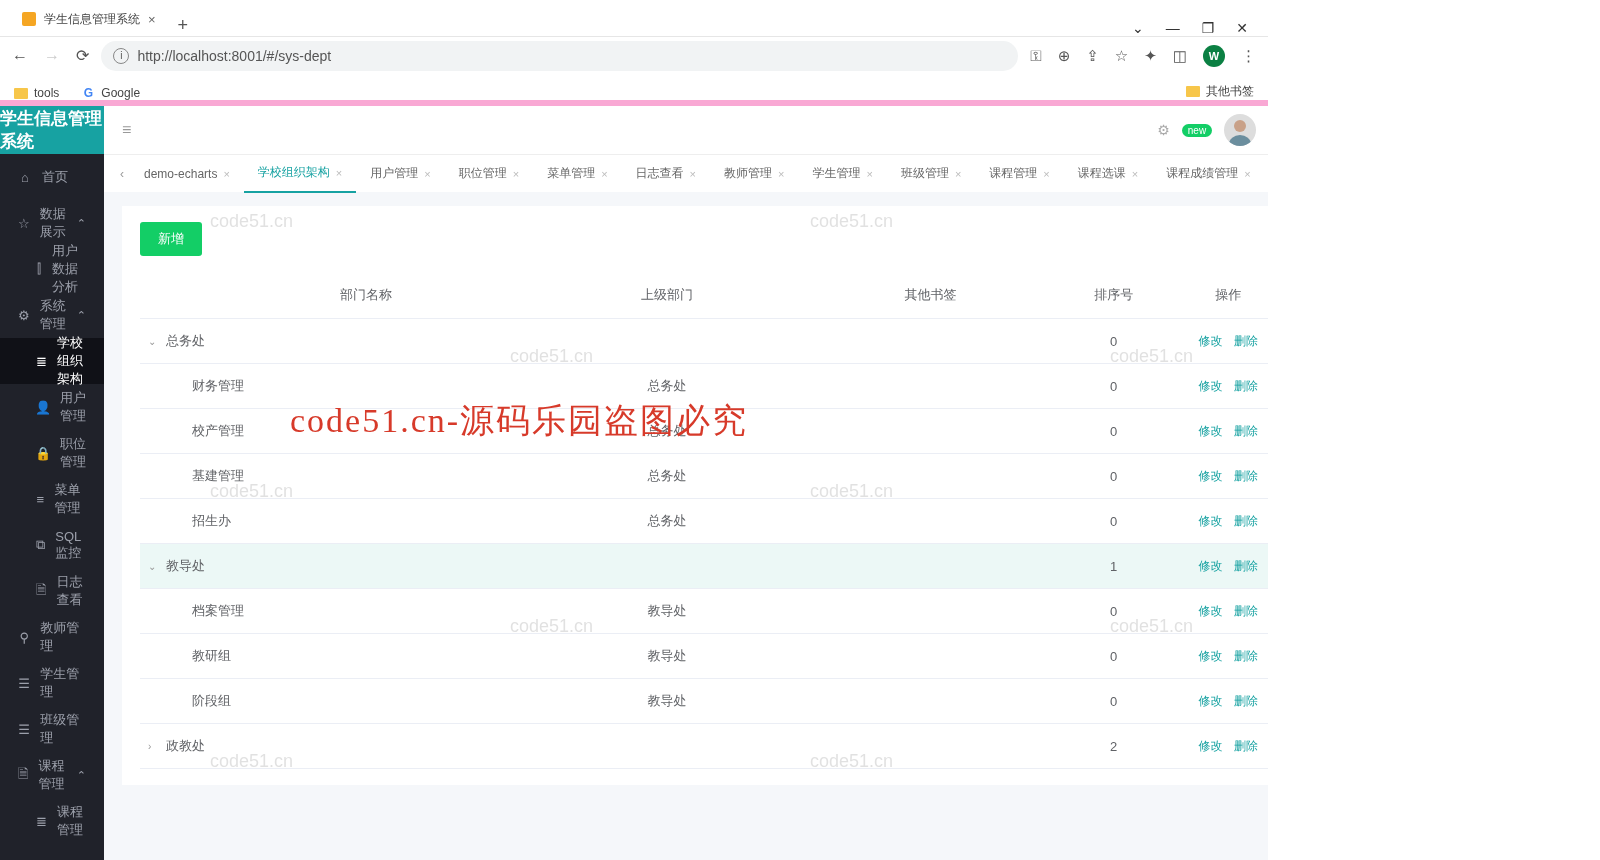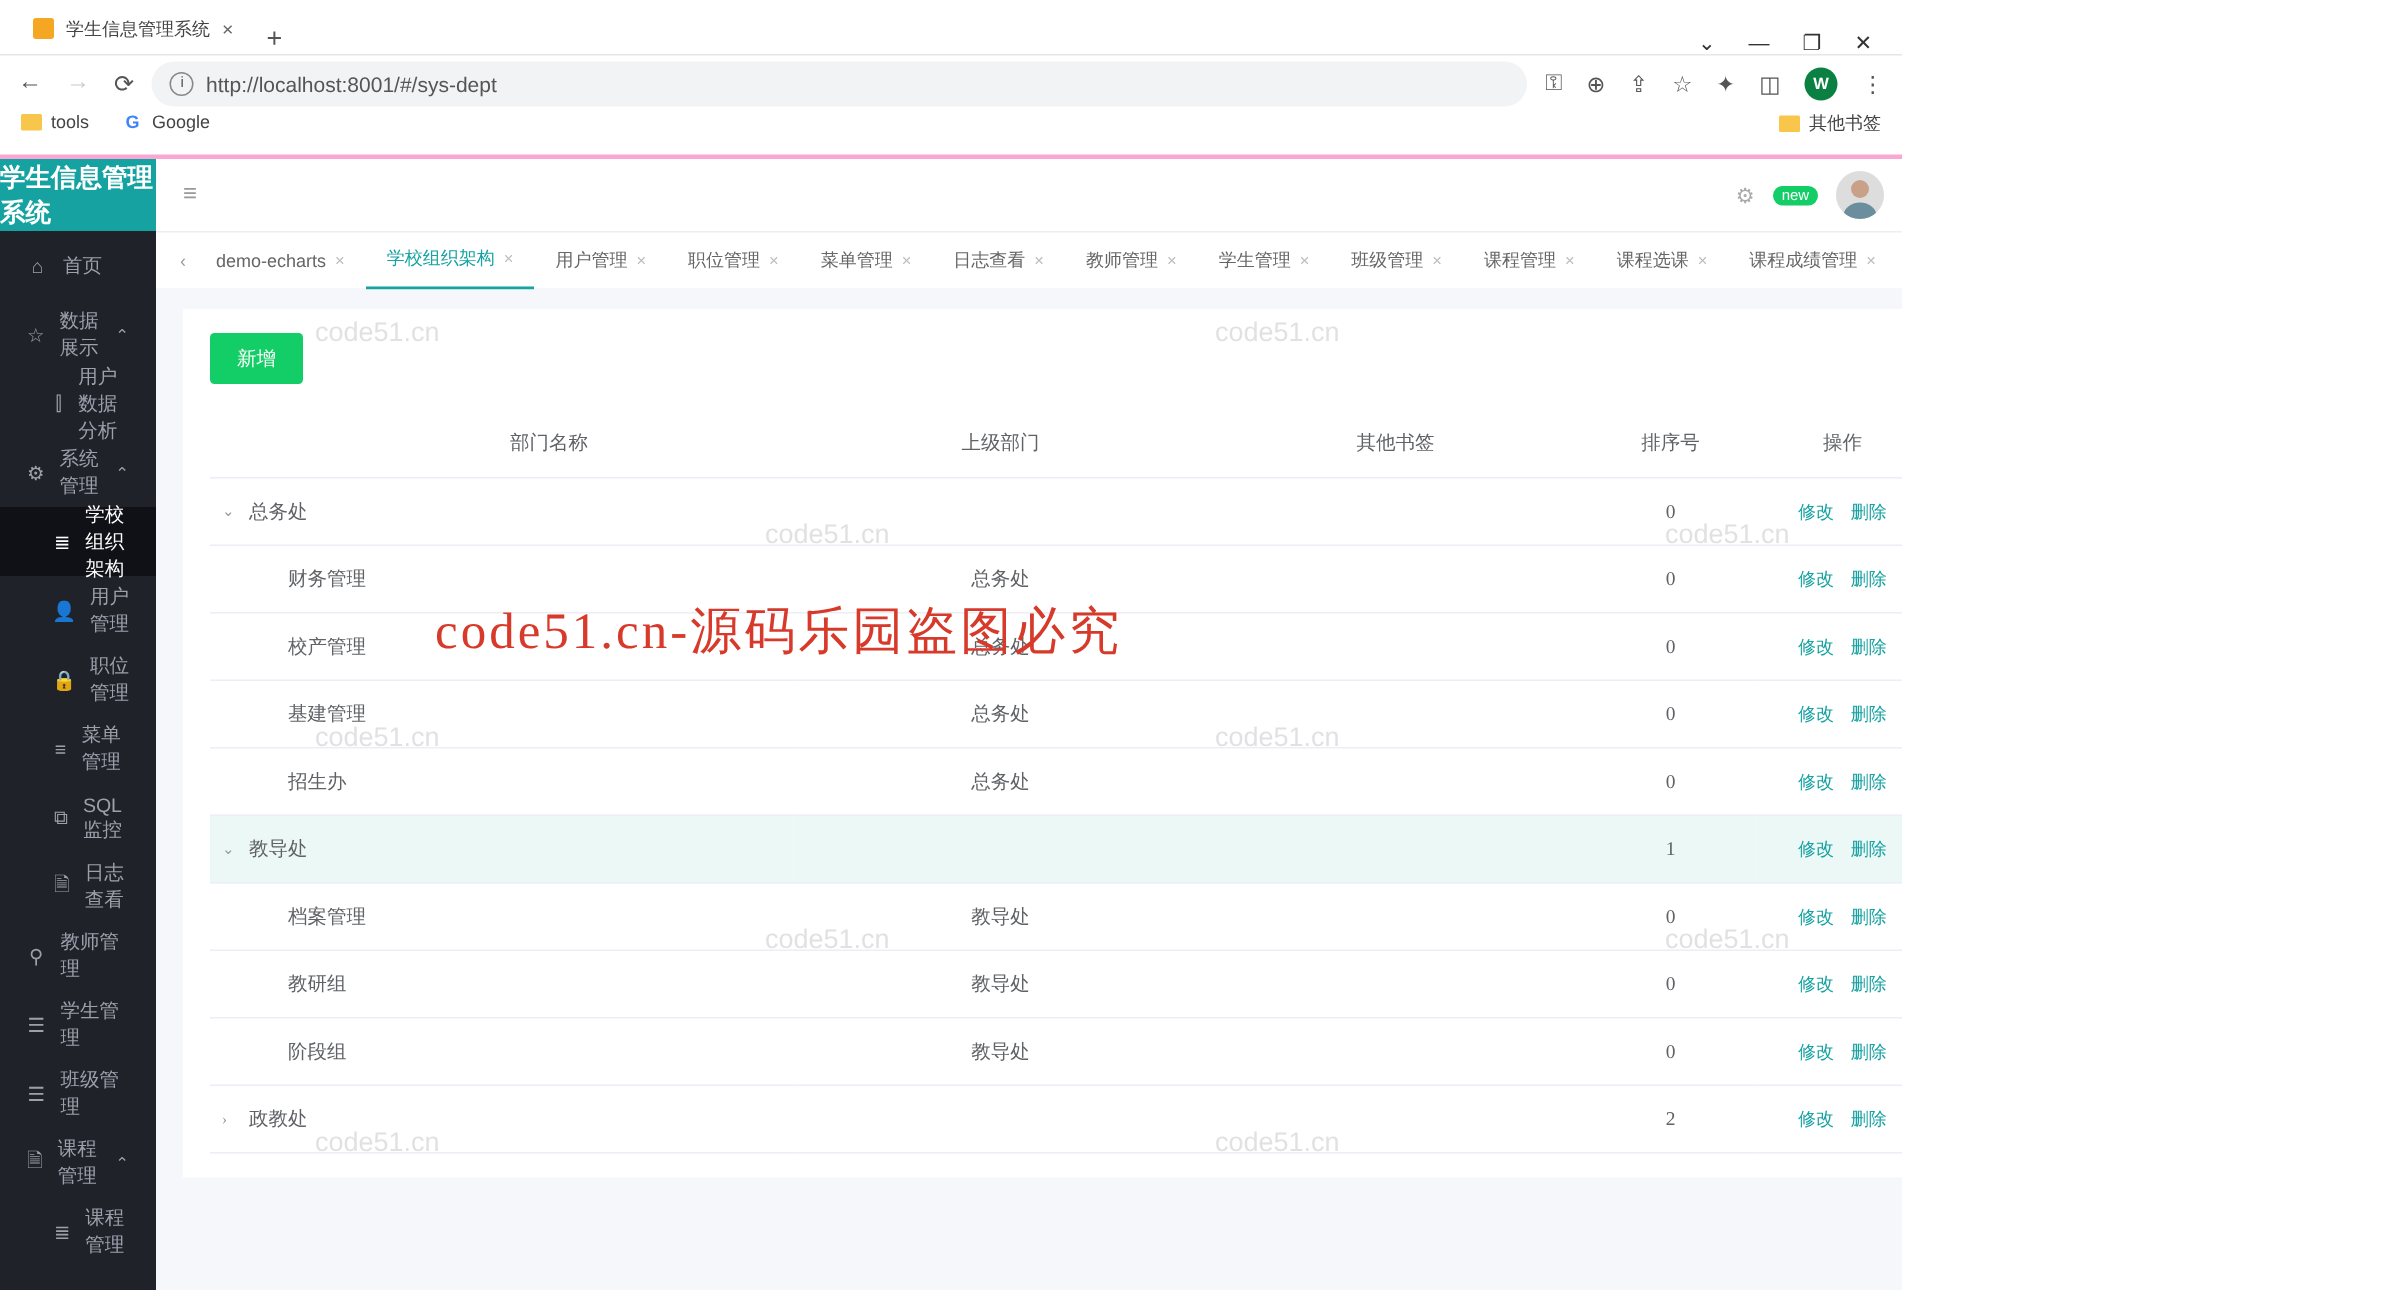--- a/index.html
+++ b/index.html
@@ -13,21 +13,21 @@
 .browser-tab { display: flex; align-items: center; gap: 8px; height: 34px; padding: 0 14px; border-radius: 8px 8px 0 0; background: #fff; font-size: 12px; color: #444;}
 .browser-tab .favicon { width:14px; height:14px; background: #f5a623; border-radius:2px;}
 .tab-close { font-size: 13px; color:#666;}
 .new-tab-btn { padding: 0 8px; font-size: 18px; color:#555;}
 .addr-bar { height: 38px; display: flex; align-items: center; padding: 0 12px; gap: 12px; border-top:1px solid #e6e6e6;}
 .nav-btns { display: flex; gap: 16px; color:#555; font-size:16px;}
 .addr { flex:1; display:flex; align-items:center; height:30px; border-radius:15px; background:#f1f3f4; padding:0 12px; gap:8px; color:#555; font-size:14px;}
 .addr .info-icon{ width:16px; height:16px; border:1px solid #888; border-radius:50%; display:flex; align-items:center; justify-content:center; font-size:10px;}
 .right-icons { display:flex; align-items:center; gap:16px; color:#555; font-size:15px;}
 .prof-avatar { width:22px; height:22px; border-radius:50%; background:#0b8043; color:#fff; display:flex; align-items:center; justify-content:center; font-size:11px; font-weight:bold;}
-.bookmarks { height: 32px; display:flex; align-items:flex-start; padding:0 14px; gap:22px; font-size:12px; color:#444; border-bottom:3px solid #f9a8d4;}
+.bookmarks { height: 32px; display:flex; align-items:flex-end; padding:0 14px; gap:22px; font-size:12px; color:#444; border-bottom:6px solid #f9a8d4;}
 .bm-item { display:flex; align-items:center; gap:6px;}
 .folder-ico { width:14px; height:11px; background:#f7c64a; border-radius:1px;}
 .g-ico { width:14px; height:14px; display:flex; align-items:center; justify-content:center; font-weight:bold; font-size:12px;}
 .bm-right { margin-left:auto; display:flex; align-items:center; gap:6px;}
 
 
 .app { flex:1; display:flex; overflow:hidden;}
 .sidebar { width:196px; background:#20222a; color:#9ca0ab; display:flex; flex-direction:column; font-size:13px;}
 .logo { height:48px; background:#17a2a2; color:#fff; display:flex; align-items:center; justify-content:center; font-size:17px; font-weight:bold;}
 .menu { flex:1; overflow:auto;}
@@ -50,21 +50,21 @@
 .tab-arrow { padding:0 6px; color:#999; font-size:12px;}
 .tab-list { flex:1; display:flex; overflow:hidden;}
 .tab { display:flex; align-items:center; gap:6px; padding:0 14px; height:38px; font-size:12px; color:#666; white-space:nowrap;}
 .tab.active { color:#17a2a2; border-bottom:2px solid #17a2a2;}
 .tab-x { font-size:11px; color:#bbb;}
 .tab-more { padding:0 10px; color:#999;}
 
 .content { flex:1; padding:14px 18px; overflow:auto;}
 .card { background:#fff; padding:16px 18px;}
 .btn-add { background:#13ce66; color:#fff; border:none; padding:8px 18px; border-radius:3px; font-size:13px; cursor:pointer;}
-.tbl { width:100%; border-collapse:collapse; margin-top:16px; font-size:13px;font-family:Liberation Serif, serif;}
+.tbl { width:100%; border-collapse:collapse; margin-top:16px; font-size:13px;}
 .tbl th { font-weight:500; color:#606266; padding:14px 8px; border-bottom:1px solid #ebeef5;}
 .tbl td { padding:13px 8px; border-bottom:1px solid #ebeef5; color:#606266;}
 .tbl tr.hover-row td { background:#ecf8f6;}
 .name-cell { display:flex; align-items:center; gap:6px;}
 .tree-toggle { font-size:10px; color:#999; width:12px; display:inline-block;}
 .indent { display:inline-block; width:20px;}
 .col-center { text-align:center;}
 .act-link { color:#17a2a2; cursor:pointer; padding:0 4px; font-size:12px;}
 
 .wm { position:absolute; color:rgba(120,120,120,0.22); font-size:18px; pointer-events:none; user-select:none;}

